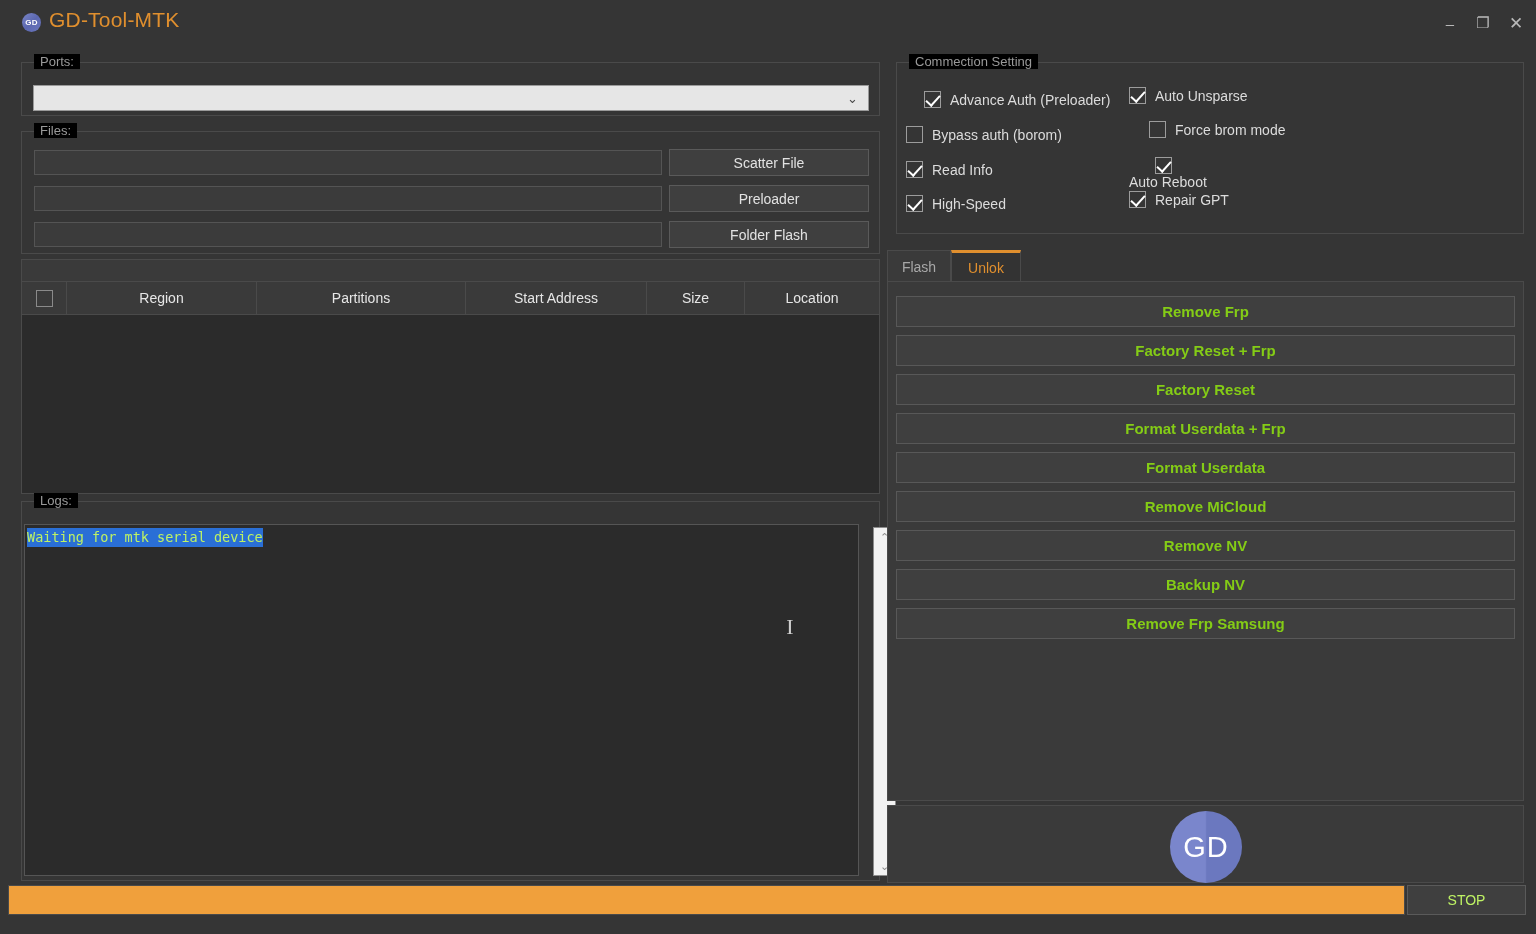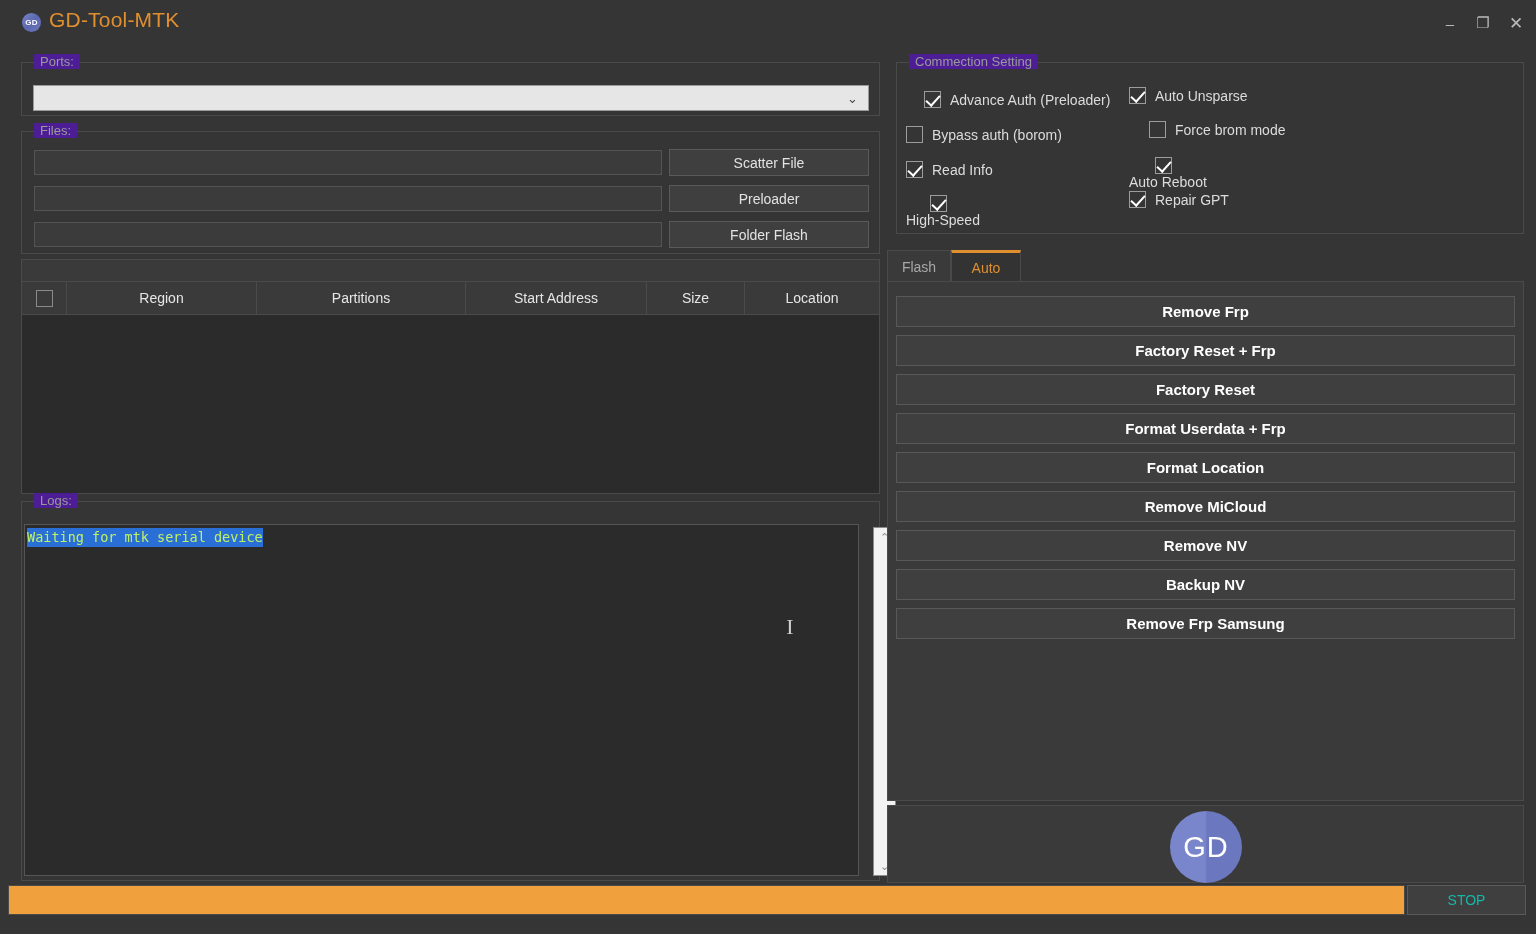--- a/index.html
+++ b/index.html
@@ -40,21 +40,21 @@
 
   
   .group {
     position: absolute;
     border: 1px solid #4a4a4a;
     background: transparent;
   }
   .group > .glabel {
     position: absolute; top: -9px; left: 12px;
     padding: 0 6px;
-    background: #4c1d95;
+    background: #000000;
     color: #9a9a9a; font-size: 13px; text-align: right;
   }
 
   
   #ports-group { left: 21px; top: 62px; width: 859px; height: 54px; }
   #ports-select {
     position: absolute; left: 11px; top: 22px;
     width: 836px; height: 26px;
     background: #e6e6e6; border: 1px solid #9a9a9a;
   }
@@ -168,21 +168,21 @@
     width: 6px; height: 12px;
     border: solid #ffffff;
     border-width: 0 2.6px 2.6px 0;
     transform: rotate(42deg);
   }
   .col-a { left: 9px; }
   .col-b { left: 232px; }
   .r0 { top: 28px; padding-left: 18px; }
   .r1 { top: 63px; }
   .r2 { top: 98px; }
-  .r3 { top: 132px; flex-direction: column; }
+  .r3 { top: 132px; }
   .rb0 { top: 24px; }
   .rb1 { top: 58px; padding-left: 20px; }
   .rb2 { top: 94px; flex-direction: column; }
   .rb3 { top: 128px; }
 
   
   #tabstrip {
     position: absolute; left: 887px; top: 250px; width: 637px; height: 32px;
   }
   .tab {
@@ -204,21 +204,21 @@
     border-bottom: 1px solid #4a4a4a;
   }
 
   #tabpanel {
     position: absolute; left: 887px; top: 281px; width: 637px; height: 520px;
     border: 1px solid #4a4a4a; background: #3a3a3a;
   }
   .action-btn {
     position: absolute; left: 8px; width: 619px; height: 31px;
     background: #3f3f3f; border: 1px solid #585858;
-    color: #ffffff; font-size: 15px; font-weight: bold;
+    color: #84cc16; font-size: 15px; font-weight: bold;
     display: flex; align-items: center; justify-content: center;
     cursor: default;
   }
 
   #logo-area {
     position: absolute; left: 887px; top: 805px; width: 637px; height: 78px;
     background: #3a3a3a; border: 1px solid #4a4a4a;
   }
   #gd-logo {
     position: absolute; left: 282px; top: 5px;
@@ -236,21 +236,21 @@
     background: #2e2e2e; border: 1px solid #4a4a4a;
   }
   #progress-fill {
     position: absolute; left: 0; top: 0; height: 100%;
     background: #f0a03c;
   }
   #stop-btn {
     position: absolute; left: 1407px; bottom: 19px;
     width: 119px; height: 30px;
     background: #3f3f3f; border: 1px solid #5a5a5a;
-    color: #14b8a6; font-size: 14px;
+    color: #bef264; font-size: 14px;
     display: flex; align-items: center; justify-content: center;
     cursor: default;
   }
 </style>
 </head>
 <body>
 
 <div id="titlebar">
   <div id="app-badge">GD</div>
   <div id="app-title">GD-Tool-MTK</div>
@@ -336,30 +336,30 @@
     <span>Auto Reboot</span>
   </div>
   <div class="chkrow col-b rb3">
     <span class="chkbox checked"></span>
     <span>Repair GPT</span>
   </div>
 </div>
 
 <div id="tabstrip">
   <div class="tab" id="tab-flash">Flash</div>
-  <div class="tab" id="tab-unlok">Auto</div>
+  <div class="tab" id="tab-unlok">Unlok</div>
   <div id="tab-filler"></div>
 </div>
 
 <div id="tabpanel">
   <div class="action-btn" style="top:14px">Remove Frp</div>
   <div class="action-btn" style="top:53px">Factory Reset + Frp</div>
   <div class="action-btn" style="top:92px">Factory Reset</div>
   <div class="action-btn" style="top:131px">Format Userdata + Frp</div>
-  <div class="action-btn" style="top:170px">Format Location</div>
+  <div class="action-btn" style="top:170px">Format Userdata</div>
   <div class="action-btn" style="top:209px">Remove MiCloud</div>
   <div class="action-btn" style="top:248px">Remove NV</div>
   <div class="action-btn" style="top:287px">Backup NV</div>
   <div class="action-btn" style="top:326px">Remove Frp Samsung</div>
 </div>
 
 <div id="logo-area">
   <div id="gd-logo">GD</div>
 </div>
 

